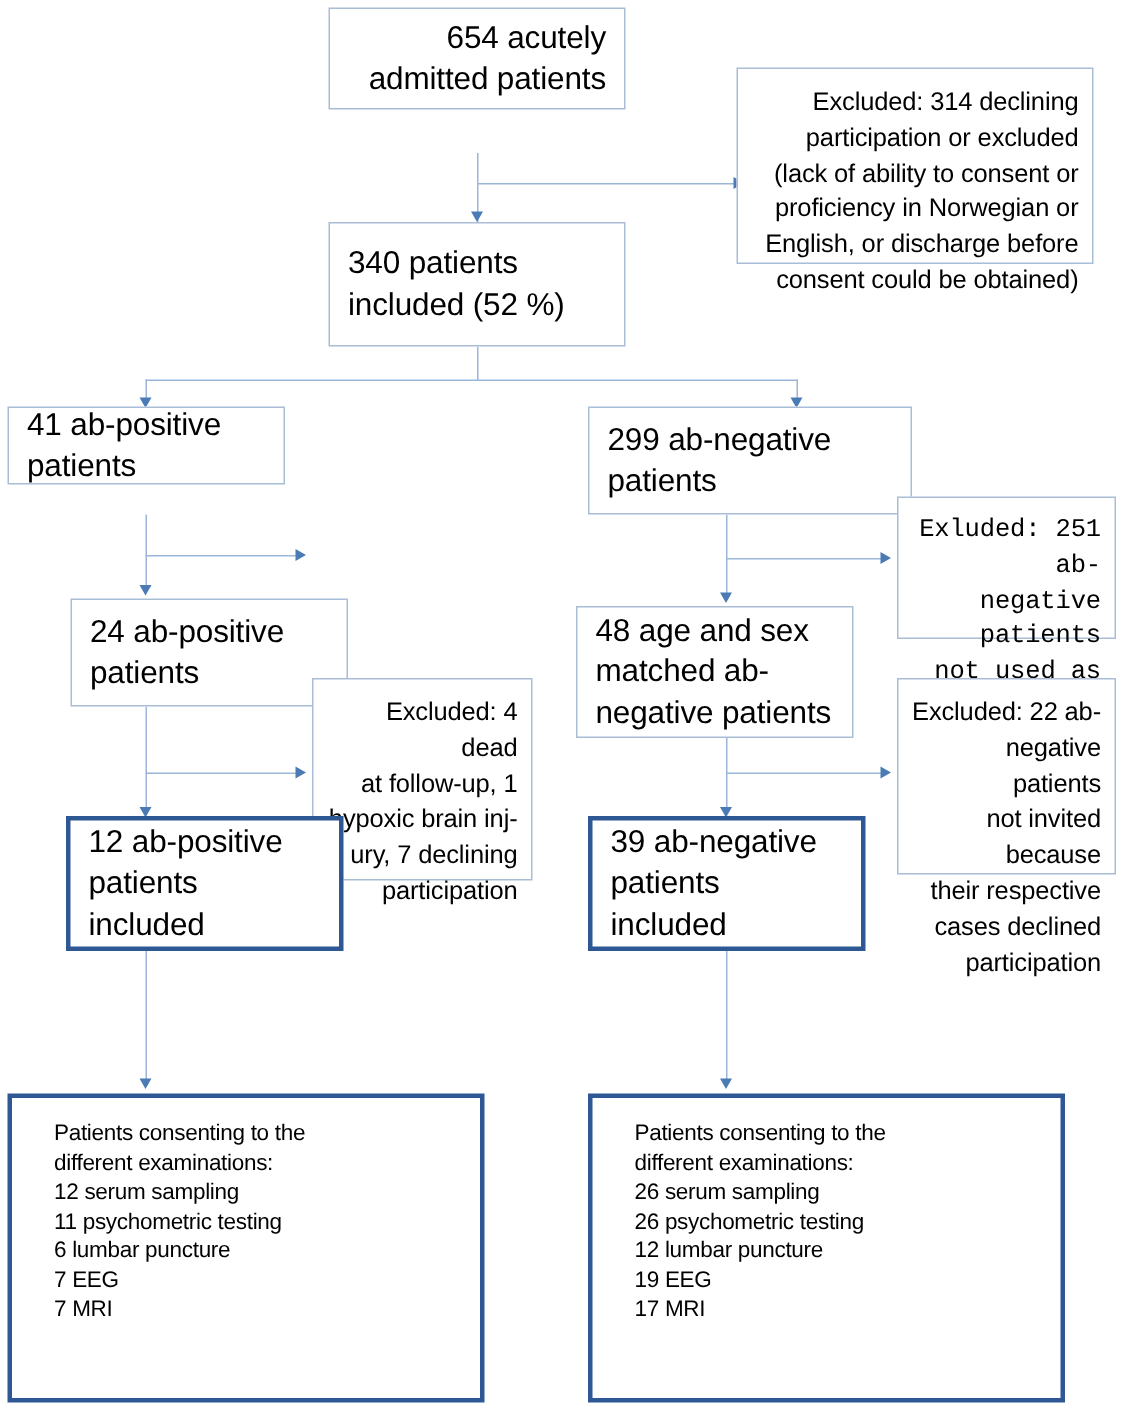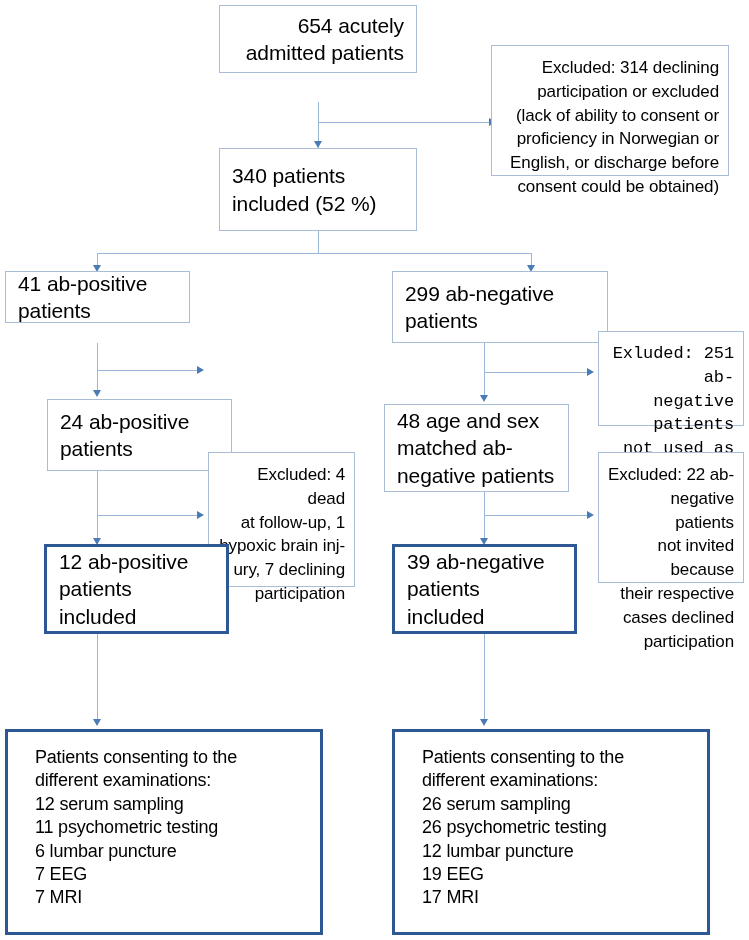--- a/index.html
+++ b/index.html
@@ -47,25 +47,24 @@
     font-size: 17px;
     line-height: 1.40;
     padding: 10px 9px 0 9px;
     letter-spacing: -0.1px;
     text-align: right;
   }
   .final-box {
     justify-content: flex-start;
   }
   .final-box .box-text {
-    font-size: 18px;
+    font-size: 15px;
     line-height: 1.30;
-    padding: 14px 10px 0 10px;
+    padding: 14px 10px 0 28px;
     letter-spacing: -0.2px;
-    margin-left: 17px;
   }
   
   .vline {
     position: absolute;
     width: 1px;
     background: #9ab6d8;
   }
   .hline {
     position: absolute;
     height: 1px;

